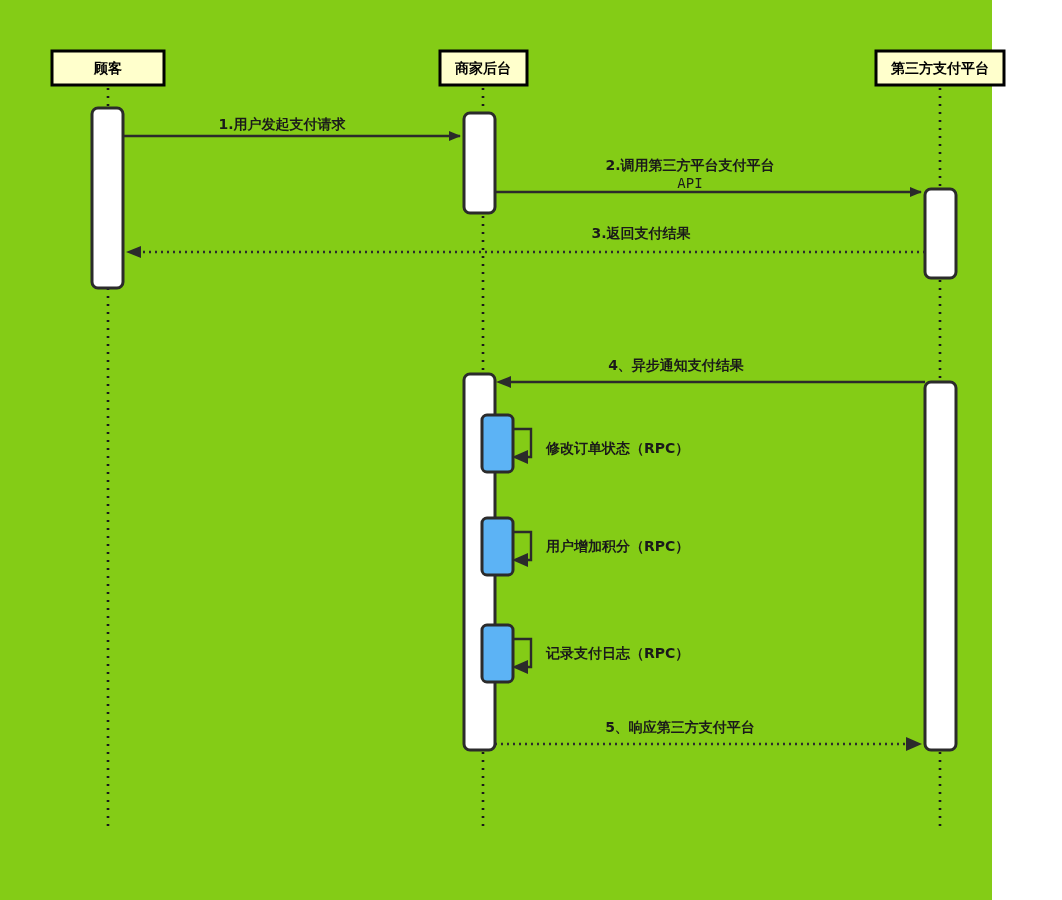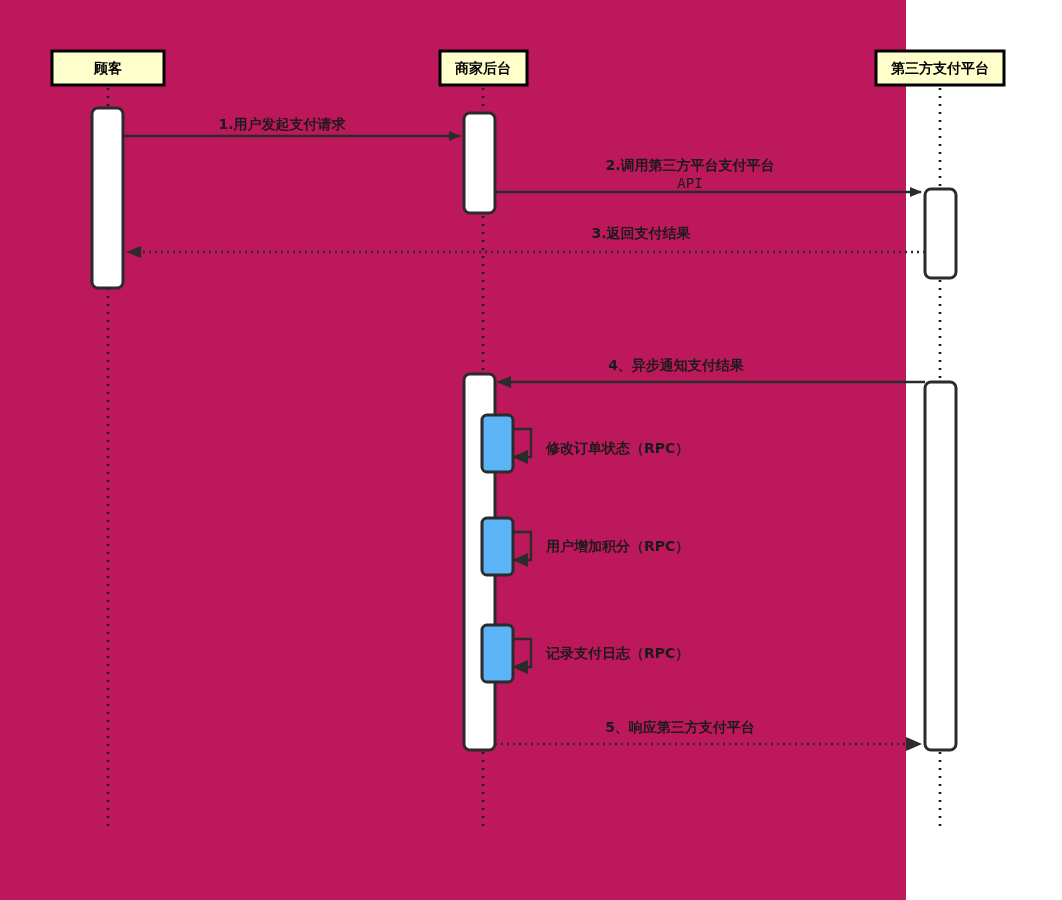--- a/index.html
+++ b/index.html
@@ -8,23 +8,23 @@
     background: #ffffff;
   }
   body {
     width: 1062px;
     height: 900px;
     font-family: "Liberation Sans", sans-serif;
     overflow: hidden;
   }
   #diagram-root {
     position: relative;
-    width: 906px;
+    width: 992px;
     height: 900px;
-    background: #be185d;
+    background: #84cc16;
   }
   svg#seq-svg {
     position: absolute;
     left: 0;
     top: 0;
     width: 1062px;
     height: 900px;
     display: block;
   }
   .lifeline-title {

